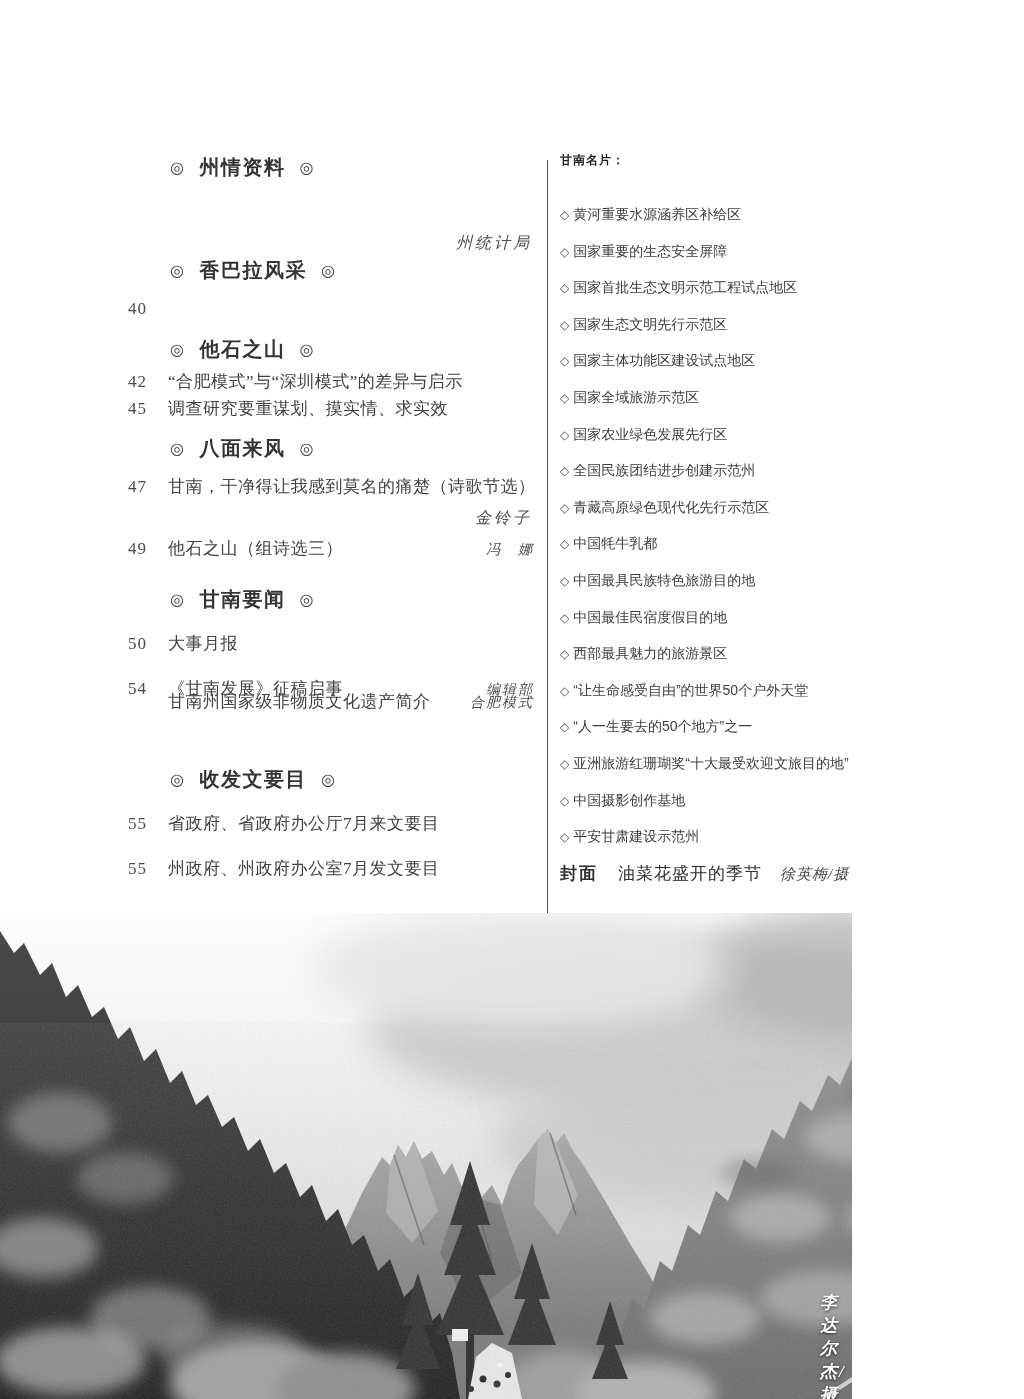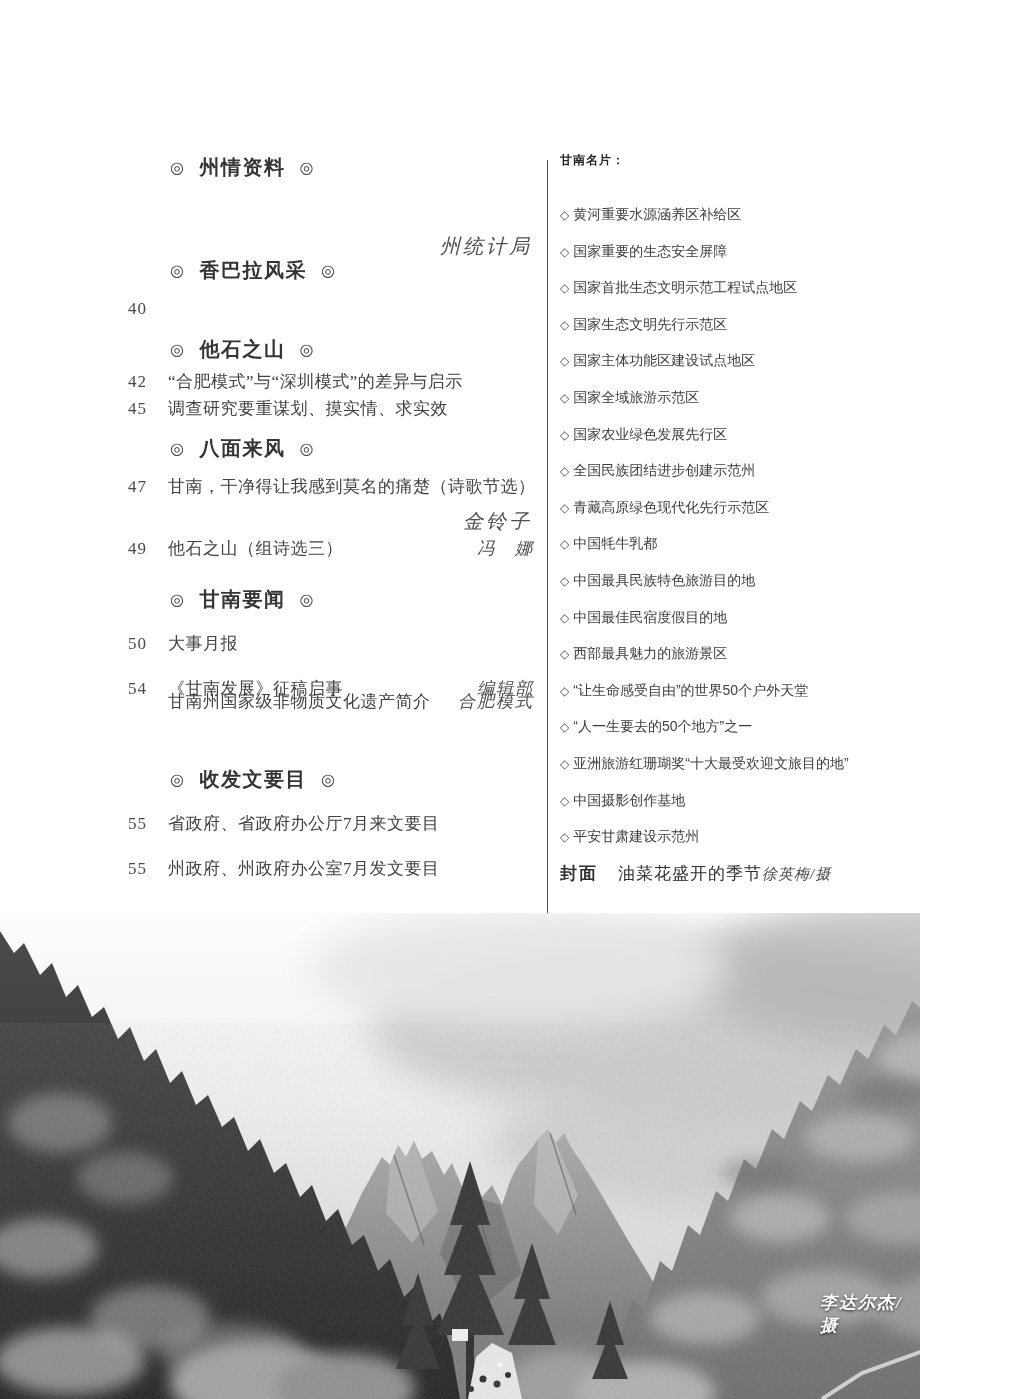--- a/index.html
+++ b/index.html
@@ -8,44 +8,44 @@
 
   
   .left-col{position:absolute;left:128px;top:0;width:414px;height:913px;}
   .sec{position:absolute;left:42px;display:flex;align-items:center;gap:14px;
        font-size:20px;font-weight:bold;color:#343434;letter-spacing:1.5px;white-space:nowrap;}
   .ring{font-size:16px;color:#4a4a4a;font-weight:normal;}
   .row{position:absolute;left:0;width:100%;display:flex;align-items:baseline;
        font-size:17px;color:#424242;white-space:nowrap;}
   .num{width:40px;flex:none;letter-spacing:1px;color:#4a4a4a;}
   .ttl{letter-spacing:0.5px;}
-  .ath{margin-left:auto;font-style:italic;font-size:17px;color:#4e4e4e;
+  .ath{margin-left:auto;font-style:italic;font-size:14px;color:#4e4e4e;
        letter-spacing:2px;padding-right:8px;}
-  .aut{position:absolute;right:10px;font-style:italic;font-size:20px;
+  .aut{position:absolute;right:10px;font-style:italic;font-size:16px;
        color:#4e4e4e;letter-spacing:3px;white-space:nowrap;}
 
   .divider{position:absolute;left:547px;top:160px;width:1px;height:753px;background:#4d4d4d;}
 
   
   .right-col{position:absolute;left:560px;top:0;width:440px;height:913px;
              font-family:"Liberation Sans",sans-serif;}
   .nc-title{position:absolute;top:152px;left:0;font-size:12px;font-weight:bold;
             color:#242424;letter-spacing:1px;}
   .nc-item{position:absolute;left:0;display:flex;align-items:center;gap:4px;
            font-size:14px;color:#3d3d3d;white-space:nowrap;}
   .nc-bullet{font-size:12px;color:#555555;}
   .cover-line{position:absolute;left:0;top:862px;display:flex;align-items:baseline;
               font-size:17px;color:#2f2f2f;white-space:nowrap;}
   .cover-label{font-weight:bold;letter-spacing:2px;}
   .cover-title{margin-left:20px;font-family:"Liberation Serif",serif;letter-spacing:1px;}
-  .cover-credit{font-style:italic;font-family:"Liberation Serif",serif;
+  .cover-credit{margin-left:18px;font-style:italic;font-family:"Liberation Serif",serif;
                 font-size:15px;color:#4a4a4a;letter-spacing:1px;}
 
   
-  .photo{position:absolute;left:0;top:913px;width:920px;height:486px;overflow:hidden;text-decoration:underline;}
+  .photo{position:absolute;left:0;top:913px;width:852px;height:486px;overflow:hidden;text-decoration:underline;}
   .photo svg{display:block;}
   .photo-credit{position:absolute;left:820px;top:378px;font-style:italic;font-weight:bold;
                 font-size:17px;color:#ffffff;letter-spacing:2px;
                 text-shadow:0 1px 3px rgba(0,0,0,.75);}
 </style>
 </head>
 <body>
 
 <div class="page">
 

